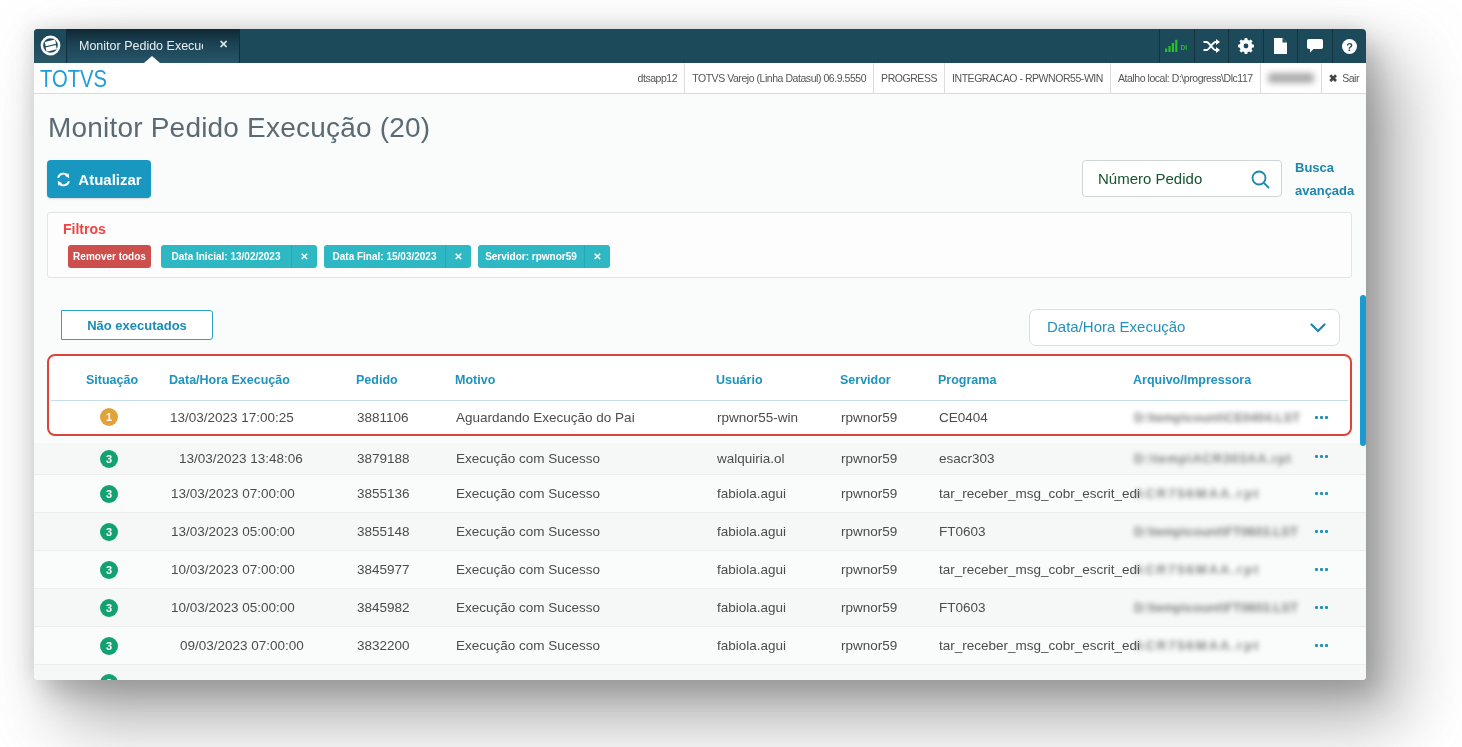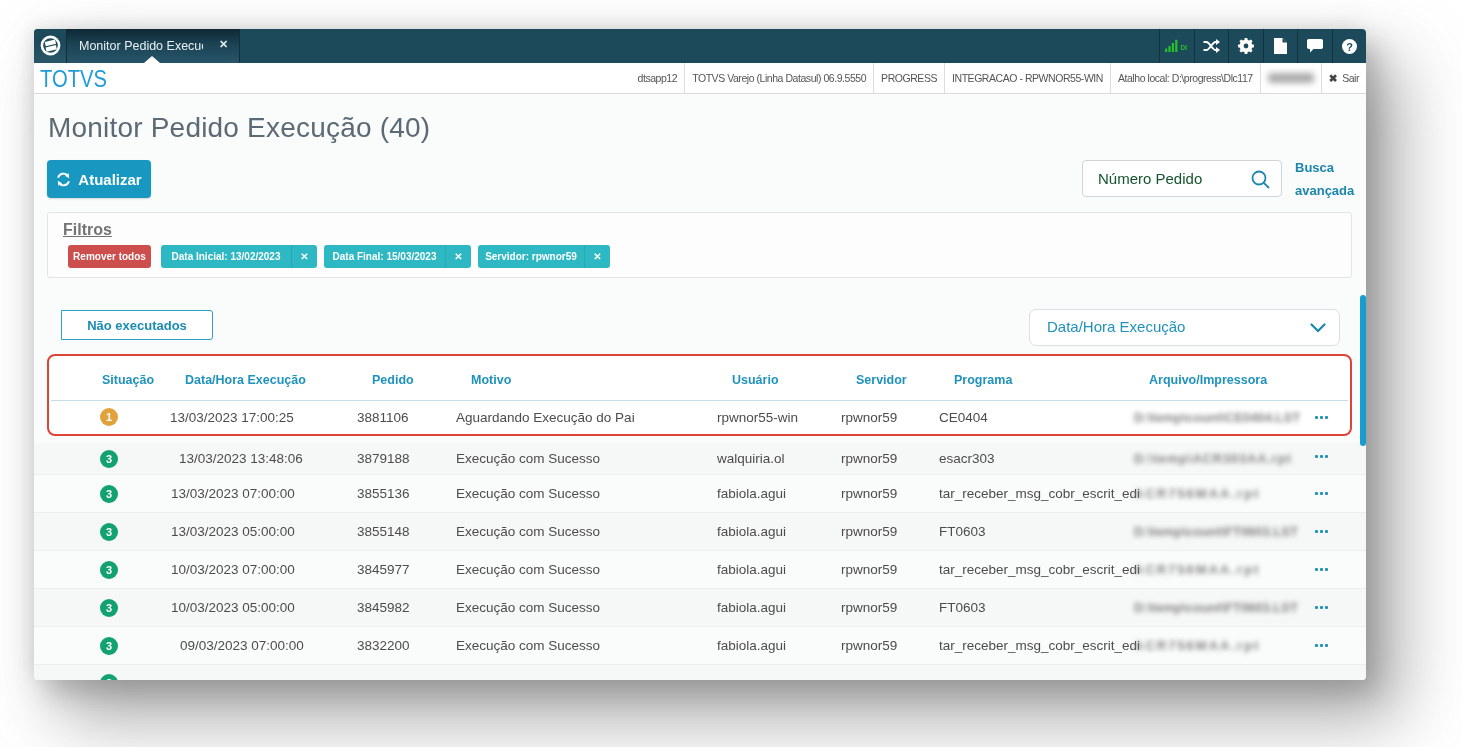--- a/index.html
+++ b/index.html
@@ -31,42 +31,42 @@
 .h1 { position:absolute; left:14px; top:83px; font-size:28px; font-weight:300; color:#5b6a74; letter-spacing:0.2px; }
 .btn-atualizar { position:absolute; left:13px; top:131px; width:104px; height:38px; background:#1898c0; border-radius:4px; color:#fff; font-size:15px; font-weight:bold; display:flex; align-items:center; justify-content:center; box-shadow:0 1px 2px rgba(0,0,0,.15); }
 .btn-atualizar svg { margin-right:7px; }
 .search { position:absolute; left:1048px; top:131px; width:200px; height:37px; background:#fff; border:1px solid #cfd4d6; border-radius:4px; }
 .search .ph { position:absolute; left:15px; top:9px; font-size:15px; color:#14532d; }
 .search svg { position:absolute; right:10px; top:8px; }
 .busca { position:absolute; left:1261px; top:127px; font-size:13px; font-weight:bold; color:#1c86ad; line-height:23px; }
 
 
 .fpanel { position:absolute; left:13px; top:183px; width:1305px; height:66px; background:#fdfdfd; border:1px solid #e2e5e6; border-radius:3px; }
-.fpanel .flabel { position:absolute; left:15px; top:8px; font-size:16px; font-weight:bold; color:#737373;text-decoration:underline; }
+.fpanel .flabel { position:absolute; left:15px; top:8px; font-size:14px; font-weight:bold; color:#ef4444; }
 .chips { position:absolute; left:20px; top:32px; display:flex; }
 .chip { height:23px; display:flex; align-items:center; border-radius:3px; overflow:hidden; font-size:10px; font-weight:bold; color:#fff; }
 .chip.red { background:#cc4f4d; width:83px; justify-content:center; margin-right:10px; }
 .chip.teal { background:#2eb8c3; margin-right:7px; } .chip.teal { } 
 .chip.teal .lbl { flex:1; text-align:center; } .chip.c2{width:156px;} .chip.c3{width:147px;} .chip.c4{width:132px;}
 .chip.teal .xx { width:26px; text-align:center; border-left:1px solid #25aab5; font-size:10px; line-height:23px; }
 
 
 .seg { position:absolute; left:27px; top:281px; display:flex; }
 .seg .s { height:30px; background:#fff; border:1px solid #2da2c6; border-left:none; color:#1b8cb4; font-size:13px; font-weight:bold; display:flex; align-items:center; justify-content:center; }
 .seg .s:first-child { border-left:1px solid #2da2c6; border-radius:3px 0 0 3px; }
 .seg .s:last-child { border-radius:0 3px 3px 0; }
 
 
 .dd { position:absolute; left:995px; top:280px; width:311px; height:37px; background:#fff; border:1px solid #dbdfe1; border-radius:7px; }
 .dd .t { position:absolute; left:17px; top:8px; font-size:15px; color:#2092bb; }
 .dd svg { position:absolute; right:13px; top:13px; }
 
 
 .redbox { position:absolute; left:13px; top:325px; width:1305px; height:82px; background:#fff; border:2px solid #dd4337; border-radius:8px; }
-.thead { position:absolute; left:16px; top:0; width:100%; height:44px; }
+.thead { position:absolute; left:0; top:0; width:100%; height:44px; }
 .thead span { position:absolute; top:17px; font-size:12.5px; font-weight:bold; color:#1f93bd; }
 .hline { position:absolute; left:2px; right:2px; top:44px; height:1px; background:#c4dde7; }
 .trow1 { position:absolute; left:0; top:45px; width:100%; height:33px; }
 
 .circ { position:absolute; width:18px; height:18px; border-radius:50%; color:#fff; font-size:11px; font-weight:bold; text-align:center; line-height:18px; }
 .circ.o { background:#e2a23b; }
 .circ.g { background:#12a171; }
 .rtxt { position:absolute; font-size:13.5px; color:#4c4c4c; white-space:nowrap; }
 .blurtxt { position:absolute; font-size:13px; font-weight:bold; letter-spacing:0.8px; color:#808080; filter:blur(2.6px); white-space:nowrap; } .bl0{letter-spacing:0!important;} .bls{letter-spacing:2px!important;}
 .dots { position:absolute; display:flex; }
@@ -156,21 +156,21 @@
       <div class="mi">PROGRESS</div>
       <div class="mi">INTEGRACAO - RPWNOR55-WIN</div>
       <div class="mi">Atalho local: D:\progress\Dlc117</div>
       <div class="mi">
           <span class="blurblob"></span>
         </div>
       <div class="mi"><b style="margin-right:5px;color:#444;">✖</b> Sair</div>
     </div>
   </div>
 
-  <div class="h1">Monitor Pedido Execução (40)</div>
+  <div class="h1">Monitor Pedido Execução (20)</div>
 
   <div class="btn-atualizar">
     <svg width="15" height="15" viewBox="0 0 15 15" style="overflow:visible;">
       <path d="M2.1 5.8 A5.5 5.5 0 0 1 12.1 4.2" stroke="#fff" stroke-width="1.9" fill="none"></path>
       <path d="M12.9 9.2 A5.5 5.5 0 0 1 2.9 10.8" stroke="#fff" stroke-width="1.9" fill="none"></path>
       <path d="M12.6 1.2 L13.2 6.2 L8.9 3.7 Z" fill="#fff"></path>
       <path d="M2.4 13.8 L1.8 8.8 L6.1 11.3 Z" fill="#fff"></path>
     </svg>
     <span>Atualizar</span>
   </div>

